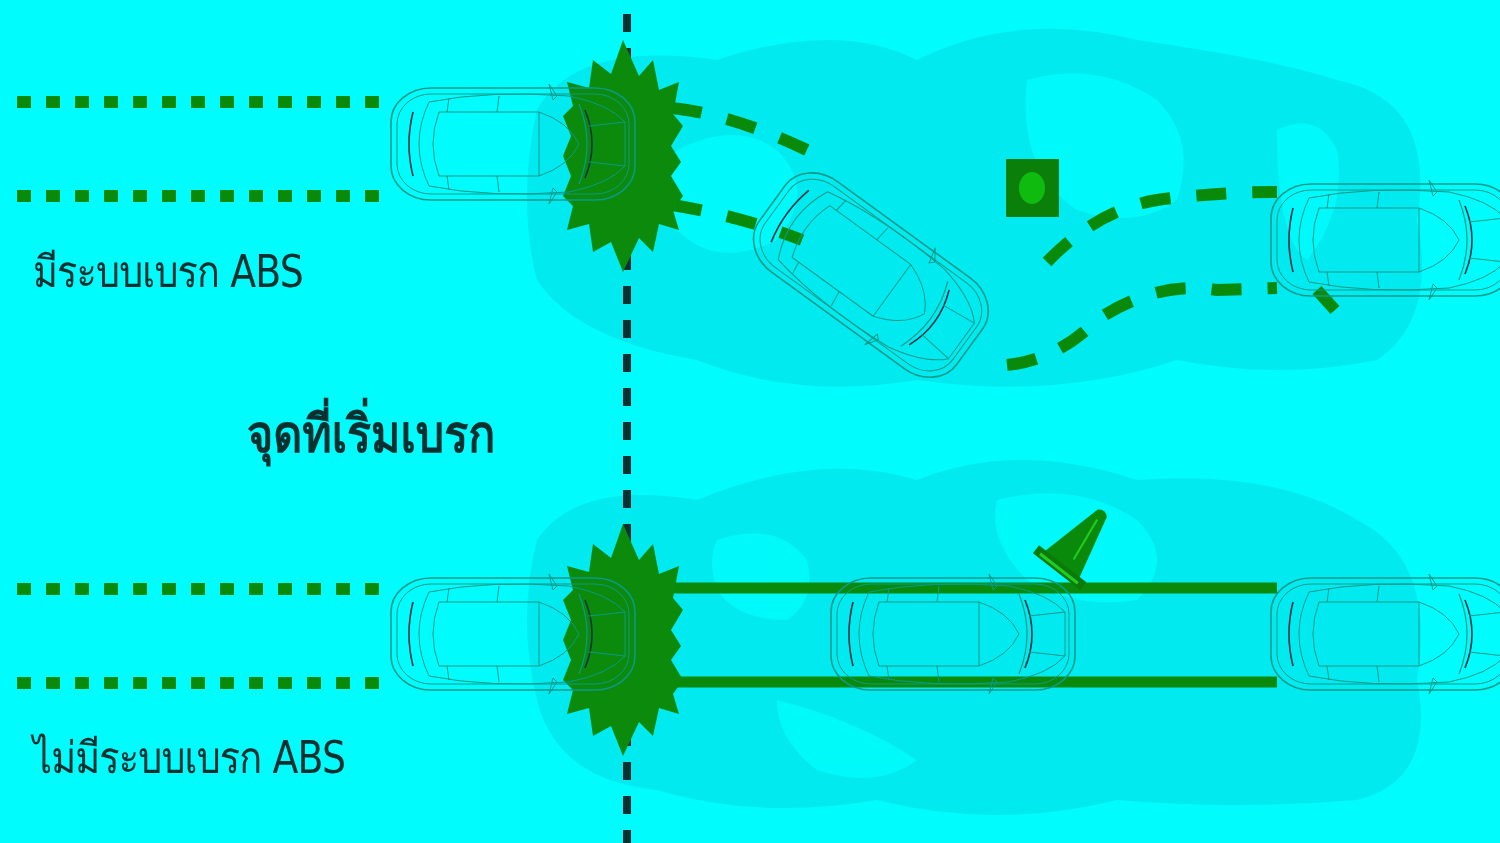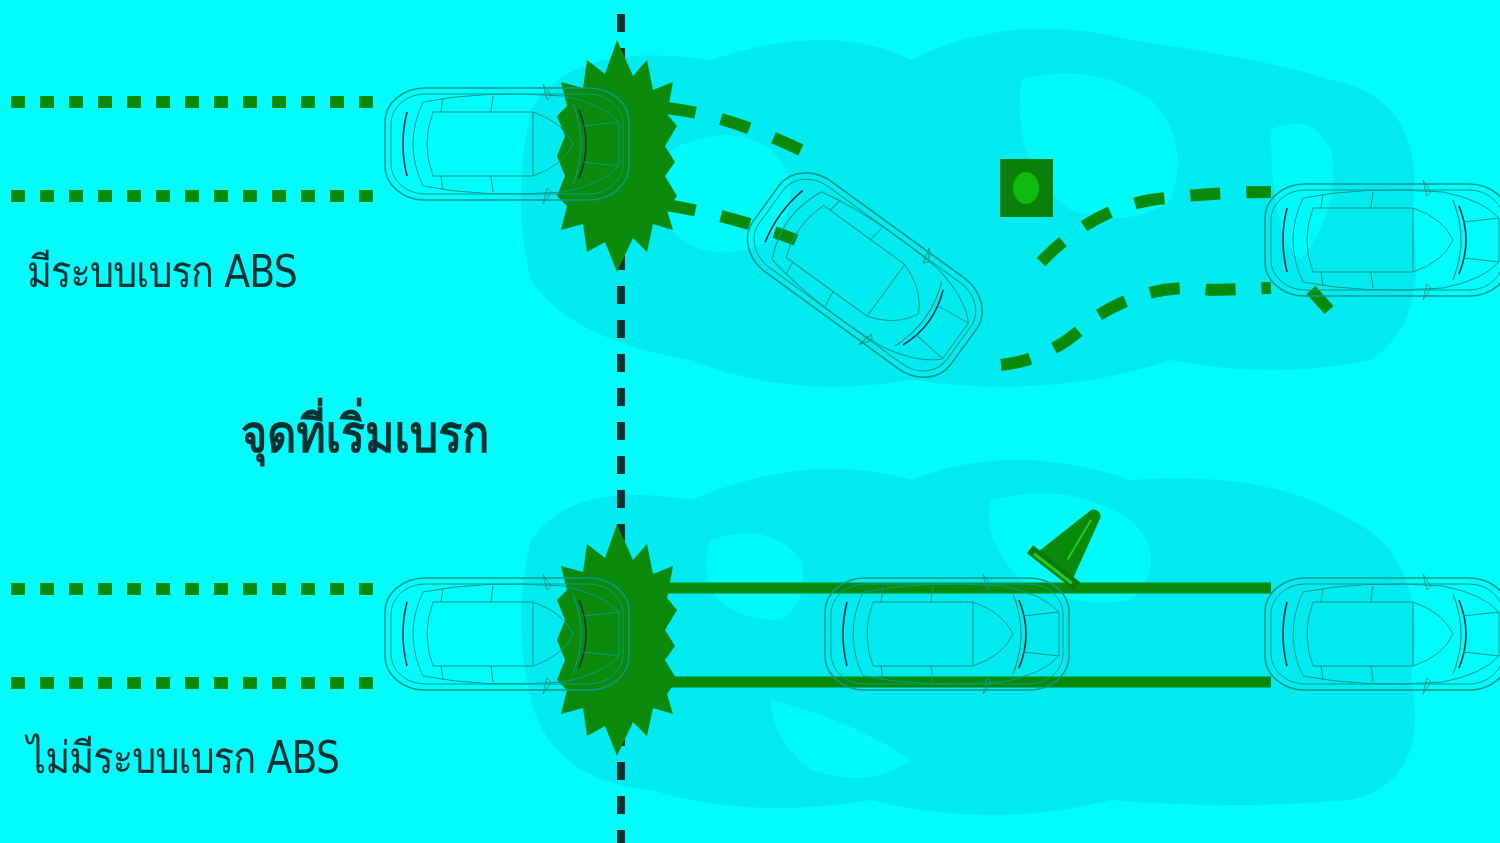--- a/index.html
+++ b/index.html
@@ -1,17 +1,17 @@
 <!DOCTYPE html>
 <html><head>
   <meta charset="utf-8">
   <style>
     html, body { margin: 0; padding: 0; }
     body { width: 1500px; height: 843px; overflow: hidden; background: #00fcfc; position: relative; font-family: "DejaVu Sans", sans-serif; }
-    #stage { position: absolute; left: 11px; top: 0; width: 1212px; height: 843px; }
+    #stage { position: absolute; left: 17px; top: 0; width: 1212px; height: 843px; }
     .label {
       position: absolute; color: #0b3030; white-space: nowrap;
       font-family: "DejaVu Sans", sans-serif;
     }
     .label-abs { left: 16px; top: 236px; font-size: 44px; letter-spacing: -1px; transform: scaleX(0.86); transform-origin: left center; }
     .label-noabs { left: 16px; top: 722px; font-size: 44px; letter-spacing: -1px; transform: scaleX(0.86); transform-origin: left center; }
     .label-brake { left: 230px; top: 392px; font-size: 52px; font-weight: bold; transform: scaleX(0.86); transform-origin: left center; }
   </style>
 </head>
 <body>

